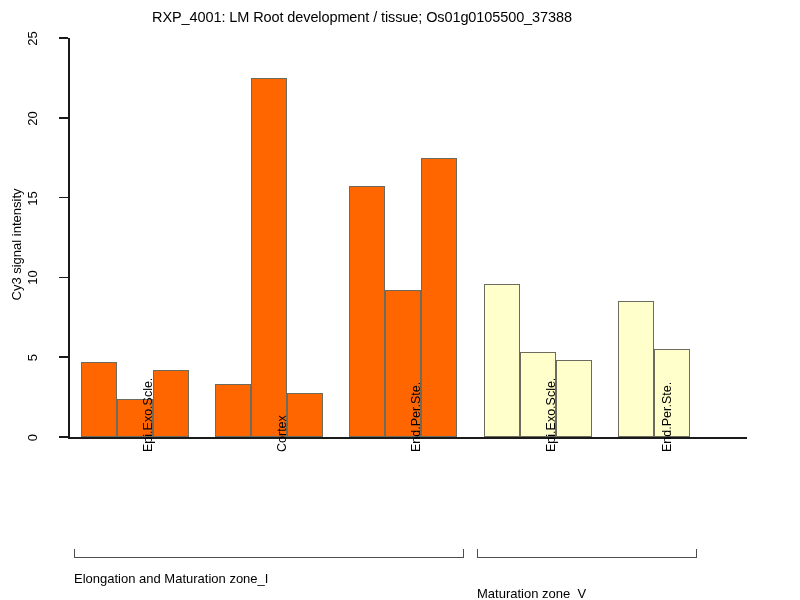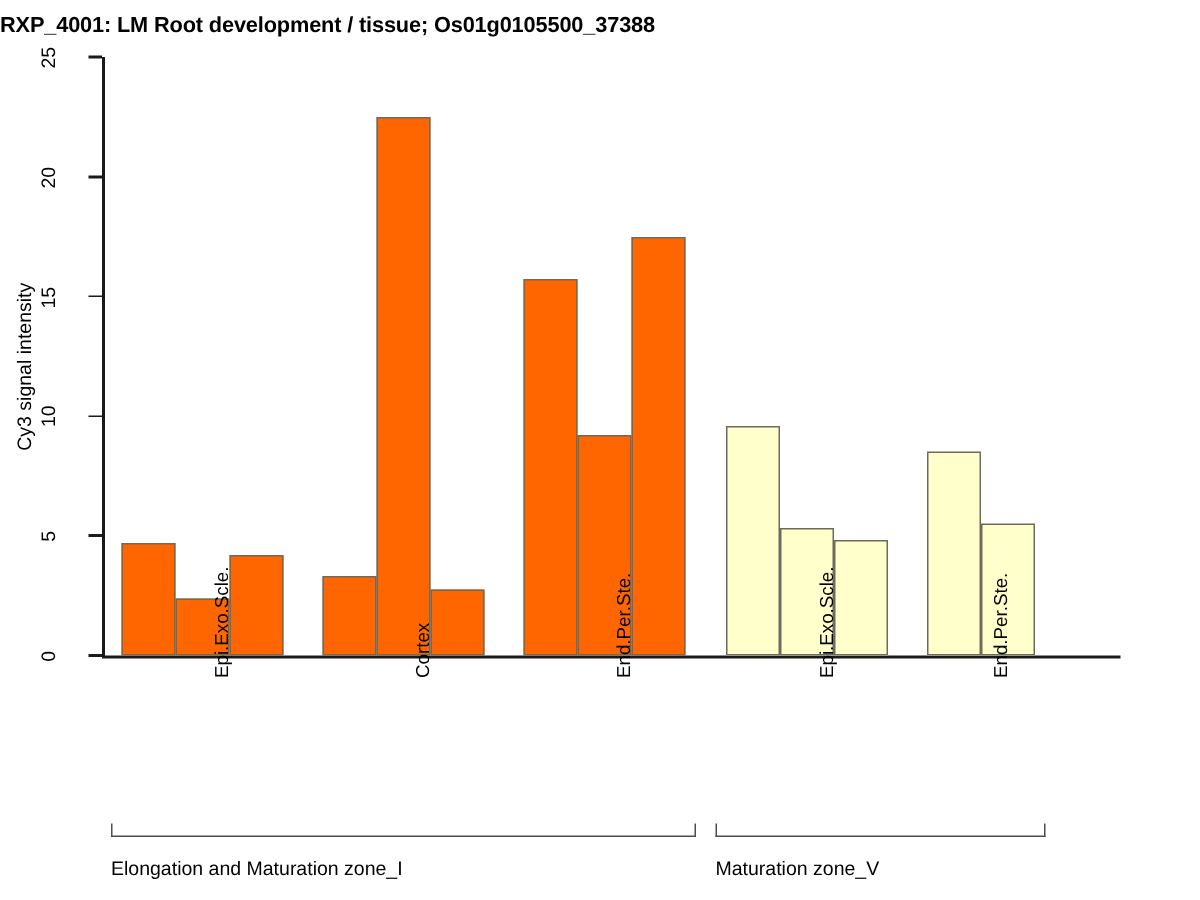--- a/index.html
+++ b/index.html
@@ -23,22 +23,23 @@
     width: 800px;
     height: 600px;
   }
 
   
   #chart-title {
     position: absolute;
     left: 0;
     top: 9px;
     width: 724px;
+    text-align: center;
     font-size: 14.5px;
-    font-weight: bold;
+    font-weight: normal;
     letter-spacing: -0.1px;
     white-space: nowrap;
   }
 
   
   #y-axis-title {
     position: absolute;
     left: -84px;
     top: 237px;
     width: 200px;
@@ -190,16 +191,16 @@
       <div class="x-tick-label" style="left: 141px; top: 452px;">Epi.Exo.Scle.</div>
       <div class="x-tick-label" style="left: 275px; top: 452px;">Cortex</div>
       <div class="x-tick-label" style="left: 409px; top: 452px;">End.Per.Ste.</div>
       <div class="x-tick-label" style="left: 544px; top: 452px;">Epi.Exo.Scle.</div>
       <div class="x-tick-label" style="left: 660px; top: 452px;">End.Per.Ste.</div>
     </div>
   <div id="zone-brackets">
       <div class="group-bracket" style="left: 74px; width: 390px; top: 549px;"></div>
       <div class="group-label" style="left: 74px; width: 390px; top: 571px;">Elongation and Maturation zone_I</div>
       <div class="group-bracket" style="left: 477px; width: 220px; top: 549px;"></div>
-      <div class="group-label" style="left: 477px; width: 220px; top: 571px;">Maturation zone_V</div>
+      <div class="group-label" style="left: 477px; width: 220px; top: 586px;">Maturation zone_V</div>
     </div>
 
 </div>
 
 </body></html>

